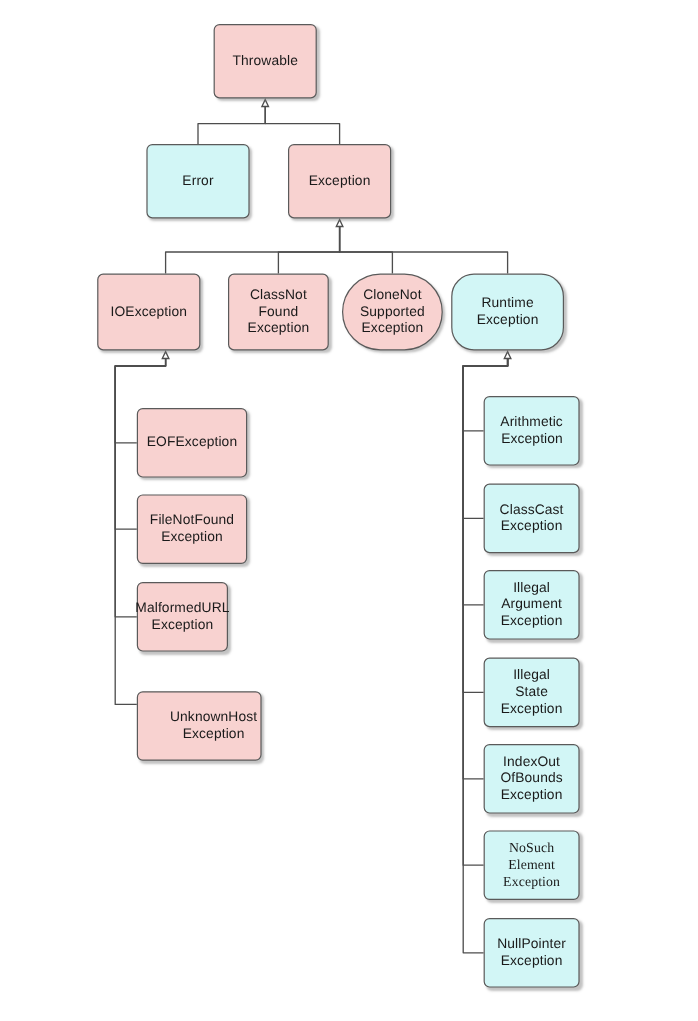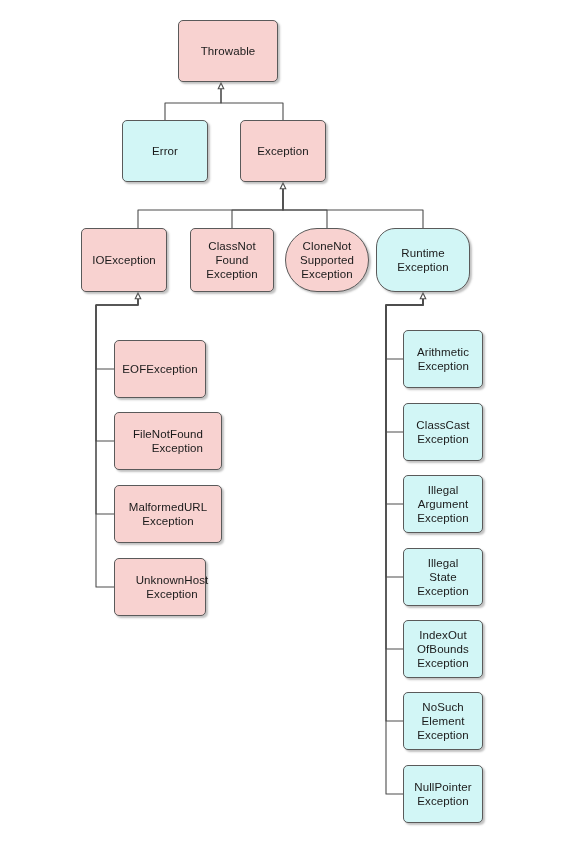--- a/index.html
+++ b/index.html
@@ -69,21 +69,21 @@
       <polygon points="423,293 420.25,298.75 425.75,298.75" fill="#ffffff" stroke="#4d4d4d" stroke-width="1.1" stroke-linejoin="miter"></polygon>
       <path d="M 403 359 L 386 359 L 386 305 L 423 305 L 423 299" fill="none" stroke="#4d4d4d" stroke-width="1.1" stroke-linejoin="round" stroke-linecap="butt"></path>
       <path d="M 403 432 L 386 432 L 386 305 L 423 305 L 423 299" fill="none" stroke="#4d4d4d" stroke-width="1.1" stroke-linejoin="round" stroke-linecap="butt"></path>
       <path d="M 403 504 L 386 504 L 386 305 L 423 305 L 423 299" fill="none" stroke="#4d4d4d" stroke-width="1.1" stroke-linejoin="round" stroke-linecap="butt"></path>
       <path d="M 403 577 L 386 577 L 386 305 L 423 305 L 423 299" fill="none" stroke="#4d4d4d" stroke-width="1.1" stroke-linejoin="round" stroke-linecap="butt"></path>
       <path d="M 403 649 L 386 649 L 386 305 L 423 305 L 423 299" fill="none" stroke="#4d4d4d" stroke-width="1.1" stroke-linejoin="round" stroke-linecap="butt"></path>
       <path d="M 403 721 L 386 721 L 386 305 L 423 305 L 423 299" fill="none" stroke="#4d4d4d" stroke-width="1.1" stroke-linejoin="round" stroke-linecap="butt"></path>
       <path d="M 403 794 L 386 794 L 386 305 L 423 305 L 423 299" fill="none" stroke="#4d4d4d" stroke-width="1.1" stroke-linejoin="round" stroke-linecap="butt"></path>
     </svg>
   <div id="nodes">
-      <div class="node fill-pink" style="left: 178px; top: 20px; width: 100px; height: 62px;">
+      <div class="node fill-pink" style="left: 178px; top: 20px; width: 86px; height: 62px;">
         <span class="label">Throwable</span>
       </div>
       <div class="node fill-cyan" style="left: 122px; top: 120px; width: 86px; height: 62px;">
         <span class="label">Error</span>
       </div>
       <div class="node fill-pink" style="left: 240px; top: 120px; width: 86px; height: 62px;">
         <span class="label">Exception</span>
       </div>
       <div class="node fill-pink" style="left: 81px; top: 228px; width: 86px; height: 64px;">
         <span class="label">IOException</span>
@@ -98,29 +98,29 @@
 Supported
 Exception</span>
       </div>
       <div class="node fill-cyan" style="left: 376px; top: 228px; width: 94px; height: 64px; border-radius: 19px;">
         <span class="label">Runtime
 Exception</span>
       </div>
       <div class="node fill-pink" style="left: 114px; top: 340px; width: 92px; height: 58px;">
         <span class="label">EOFException</span>
       </div>
-      <div class="node fill-pink" style="left: 114px; top: 412px; width: 108px; height: 58px; text-align: right;">
+      <div class="node fill-pink" style="left: 114px; top: 412px; width: 92px; height: 58px;">
         <span class="label">FileNotFound
 Exception</span>
       </div>
-      <div class="node fill-pink" style="left: 114px; top: 485px; width: 108px; height: 58px;">
+      <div class="node fill-pink" style="left: 114px; top: 485px; width: 76px; height: 58px;">
         <span class="label">MalformedURL
 Exception</span>
       </div>
-      <div class="node fill-pink" style="left: 114px; top: 558px; width: 92px; height: 58px; padding-left: 28px;">
+      <div class="node fill-pink" style="left: 114px; top: 576px; width: 104px; height: 58px; padding-left: 28px;">
         <span class="label">UnknownHost
 Exception</span>
       </div>
       <div class="node fill-cyan" style="left: 403px; top: 330px; width: 80px; height: 58px; text-align: right;">
         <span class="label">Arithmetic
 Exception</span>
       </div>
       <div class="node fill-cyan" style="left: 403px; top: 403px; width: 80px; height: 58px;">
         <span class="label">ClassCast
 Exception</span>
@@ -133,21 +133,21 @@
       <div class="node fill-cyan" style="left: 403px; top: 548px; width: 80px; height: 58px;">
         <span class="label">Illegal
 State
 Exception</span>
       </div>
       <div class="node fill-cyan" style="left: 403px; top: 620px; width: 80px; height: 58px;">
         <span class="label">IndexOut
 OfBounds
 Exception</span>
       </div>
-      <div class="node fill-cyan" style="left: 403px; top: 692px; width: 80px; height: 58px;">
+      <div class="node fill-cyan" style="left: 403px; top: 692px; width: 80px; height: 58px; font-family: Liberation Serif, serif;">
         <span class="label">NoSuch
 Element
 Exception</span>
       </div>
       <div class="node fill-cyan" style="left: 403px; top: 765px; width: 80px; height: 58px;">
         <span class="label">NullPointer
 Exception</span>
       </div>
     </div>
 </div>

